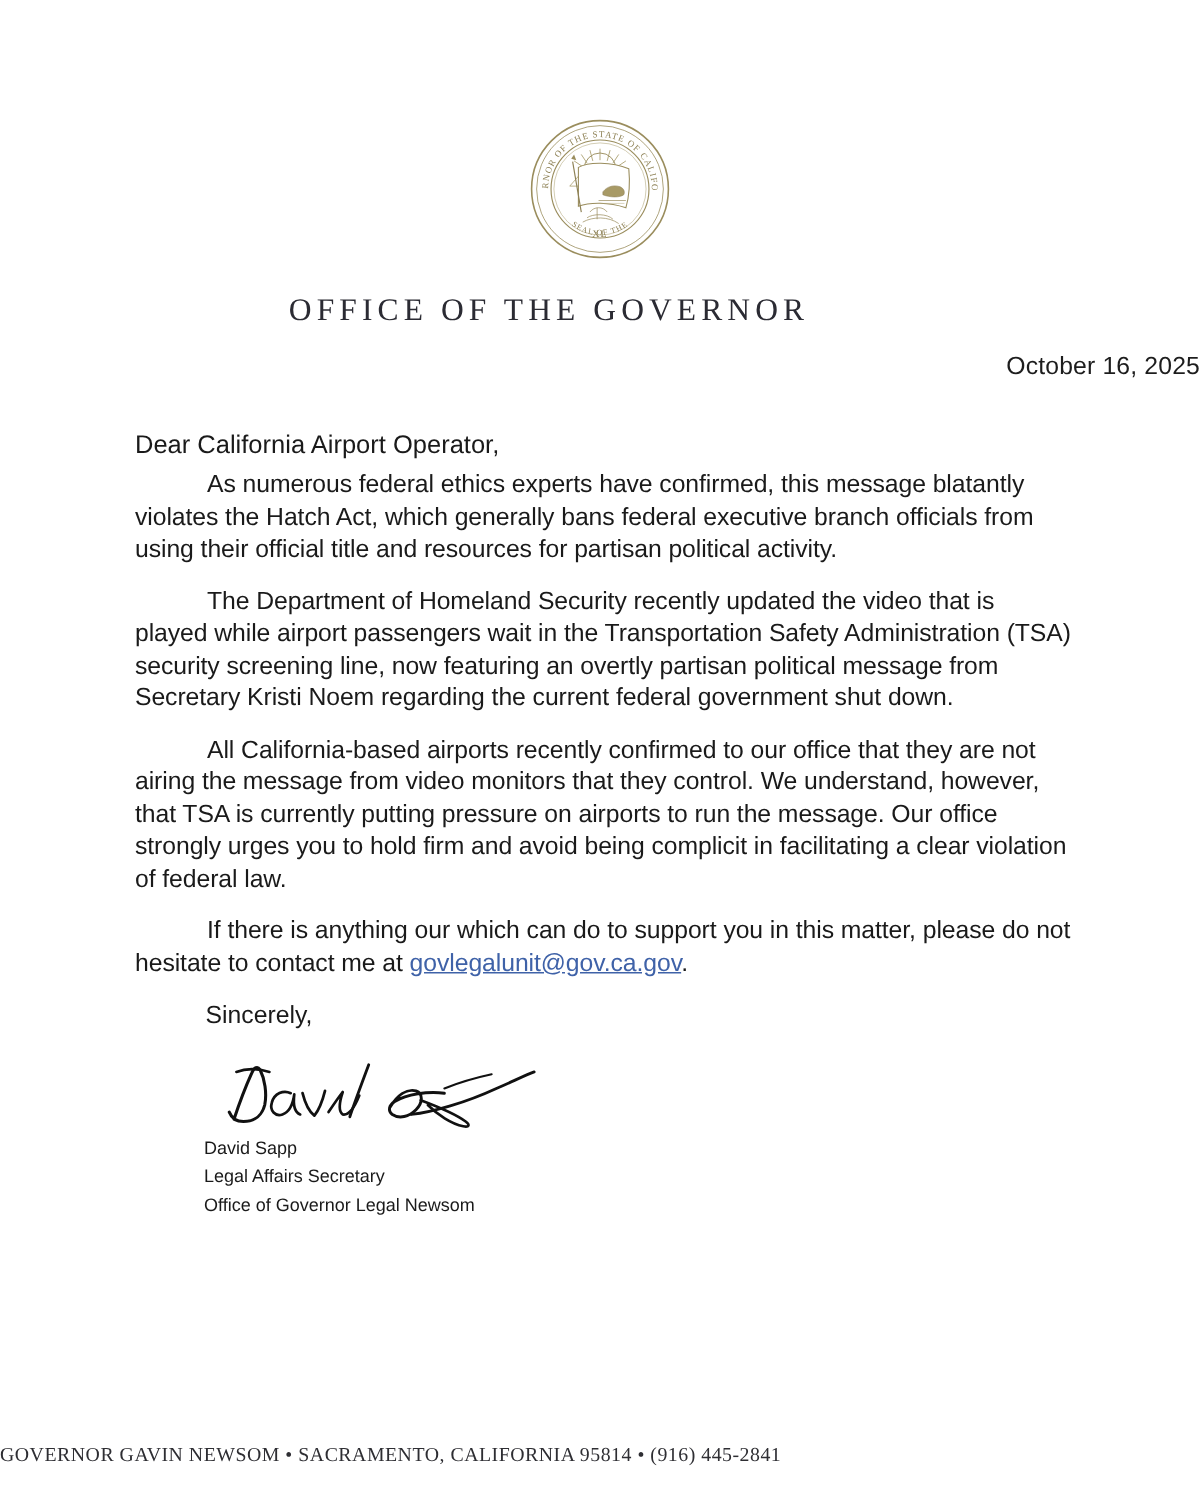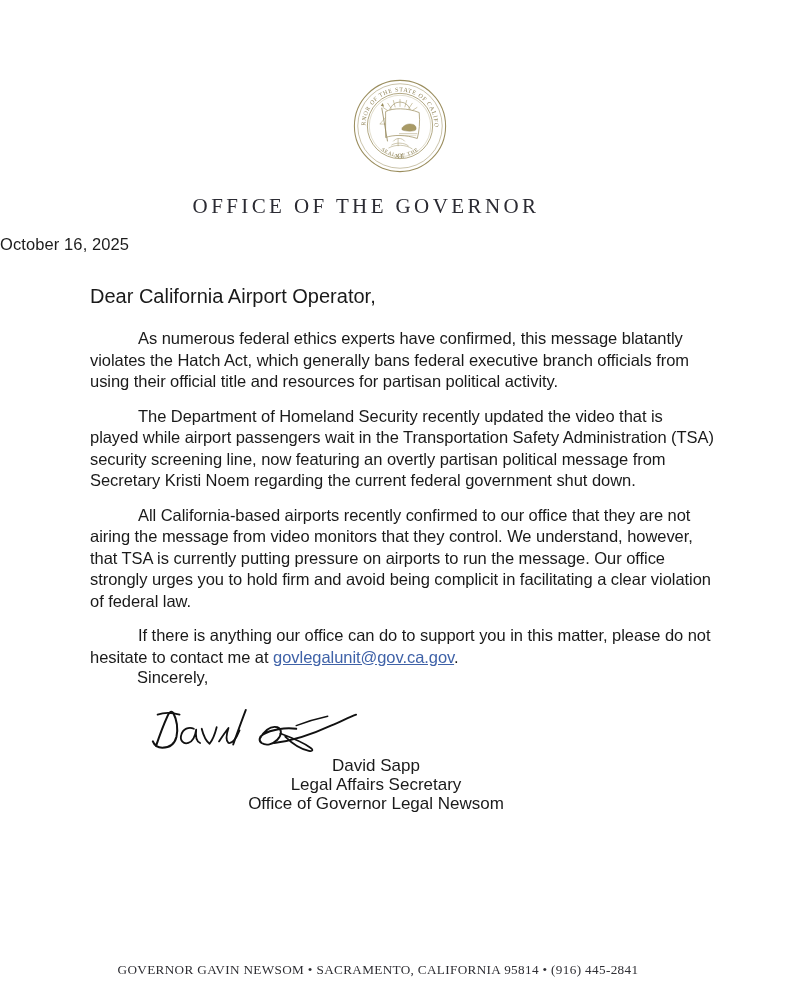--- a/index.html
+++ b/index.html
@@ -52,37 +52,37 @@
     color: #2b2b33;
     font-weight: 400;
     white-space: nowrap;
   }
 
   .date-line {
     position: absolute;
     top: 235px;
     left: 0;
     width: 800px;
-    text-align: left;
+    text-align: right;
     font-size: 16.5px;
     letter-spacing: 0.1px;
     color: #1d1d1d;
   }
 
   
   .body-block {
     position: absolute;
     top: 286px;
     left: 90px;
     width: 625px;
   }
   .salutation {
-    font-size: 20px;
+    font-size: 17px;
     line-height: 21px;
-    margin: 0 0 21px 0;
+    margin: 0 0 6px 0;
   }
   .para {
     font-size: 16.5px;
     line-height: 21.5px;
     margin: 0 0 13px 0;
     text-indent: 48px;
     letter-spacing: -0.05px;
   }
   .para:last-child { margin-bottom: 0; }
 
@@ -108,33 +108,31 @@
     display: block;
     margin-top: 14px;
     margin-left: 4px;
     width: 240px;
     height: 52px;
   }
   .sig-names {
     margin-top: 2px;
   }
   .sig-names div {
-    font-size: 17px;
+    font-size: 12px;
     line-height: 19px;
     white-space: nowrap;
-    text-align: center;
   }
 
   
   .footer {
     position: absolute;
     top: 962px;
-    left: 16px;
+    left: 0;
     width: 724px;
-    text-align: center;
     font-family: "Liberation Serif", serif;
     font-size: 13.2px;
     letter-spacing: 0.35px;
     color: #2e2e33;
     white-space: nowrap;
   }
 </style>
 </head>
 <body>
 
@@ -198,21 +196,21 @@
   <div class="body-block">
 
     <p class="salutation">Dear California Airport Operator,</p>
 
     <p class="para">As numerous federal ethics experts have confirmed, this message blatantly violates the Hatch Act, which generally bans federal executive branch officials from using their official title and resources for partisan political activity.</p>
 
     <p class="para">The Department of Homeland Security recently updated the video that is played while airport passengers wait in the Transportation Safety Administration (TSA) security screening line, now featuring an overtly partisan political message from Secretary Kristi Noem regarding the current federal government shut down.</p>
 
     <p class="para">All California-based airports recently confirmed to our office that they are not airing the message from video monitors that they control.  We understand, however, that TSA is currently putting pressure on airports to run the message.  Our office strongly urges you to hold firm and avoid being complicit in facilitating a clear violation of federal law.</p>
 
-    <p class="para"><span>If there is anything our office can do to support you in this matter, please do not hesitate to contact me at </span><a class="maillink" href="#">govlegalunit@gov.ca.gov</a><span>.</span></p>
+    <p class="para"><span>If there is anything our which can do to support you in this matter, please do not hesitate to contact me at </span><a class="maillink" href="#">govlegalunit@gov.ca.gov</a><span>.</span></p>
   </div>
 
   <div class="sign-block">
     <p class="sincerely">Sincerely,</p>
 
     <svg class="signature-img" viewBox="0 0 300 66" aria-hidden="true">
       <g fill="none" stroke="#111111" stroke-linecap="round" stroke-linejoin="round">
 
         <path d="M 18 56 C 22 44 28 28 33 17 C 35 12 38 11 40 14 C 44 22 46 34 44 44 C 42 52 36 58 26 58 C 20 58 16 55 14 50" stroke-width="2.6"></path>
         <path d="M 20 16 C 28 13 38 13 48 16" stroke-width="2.2"></path>

